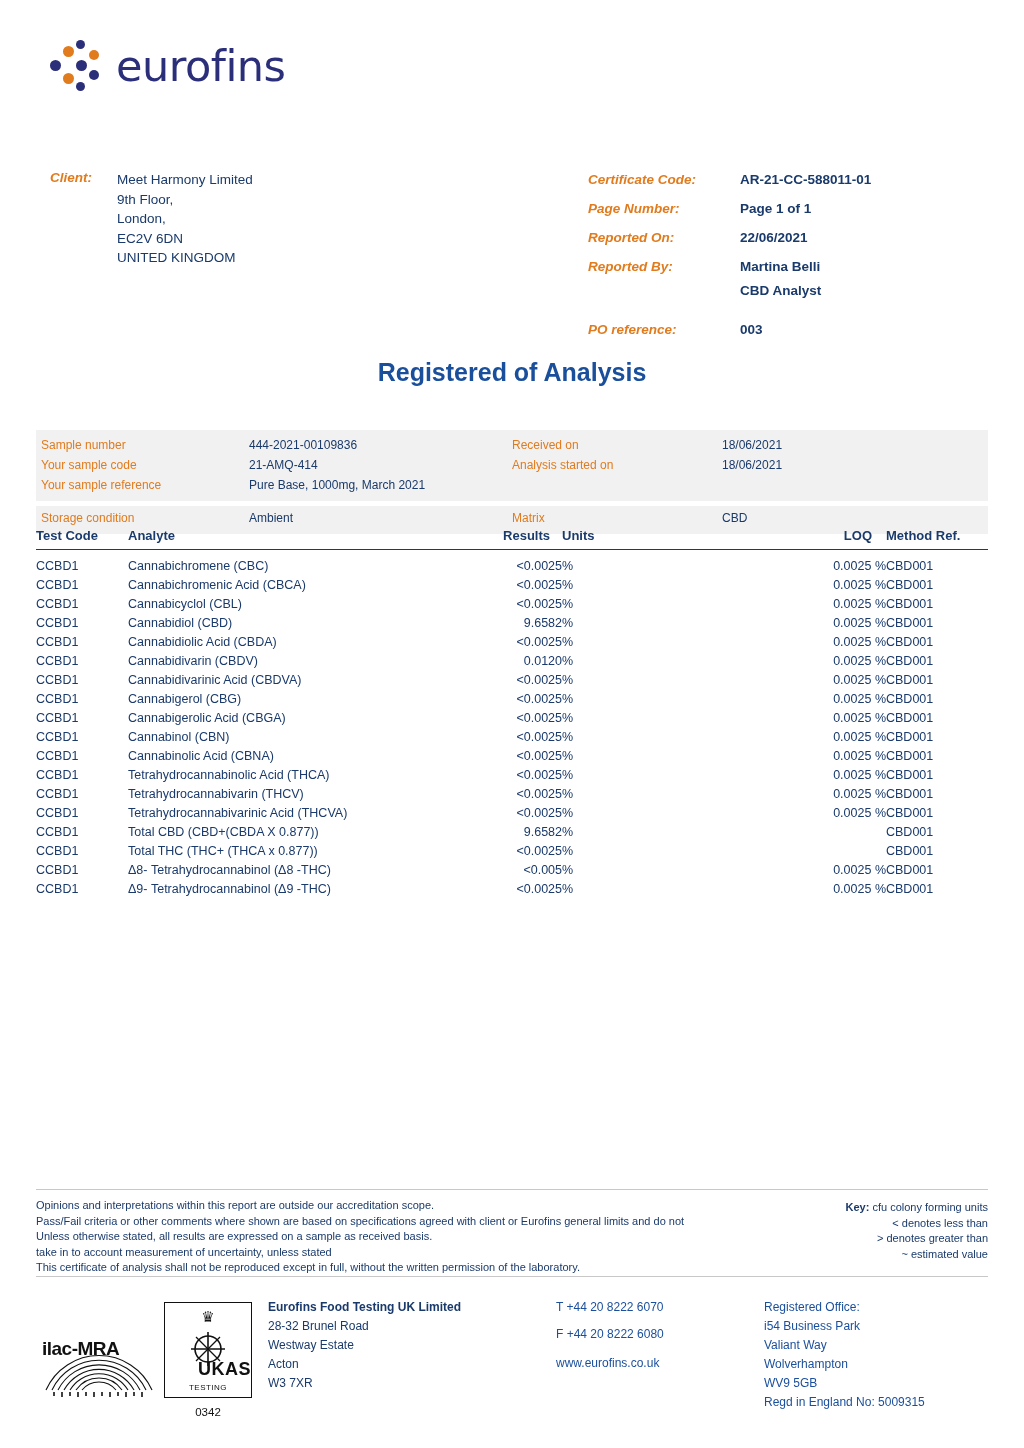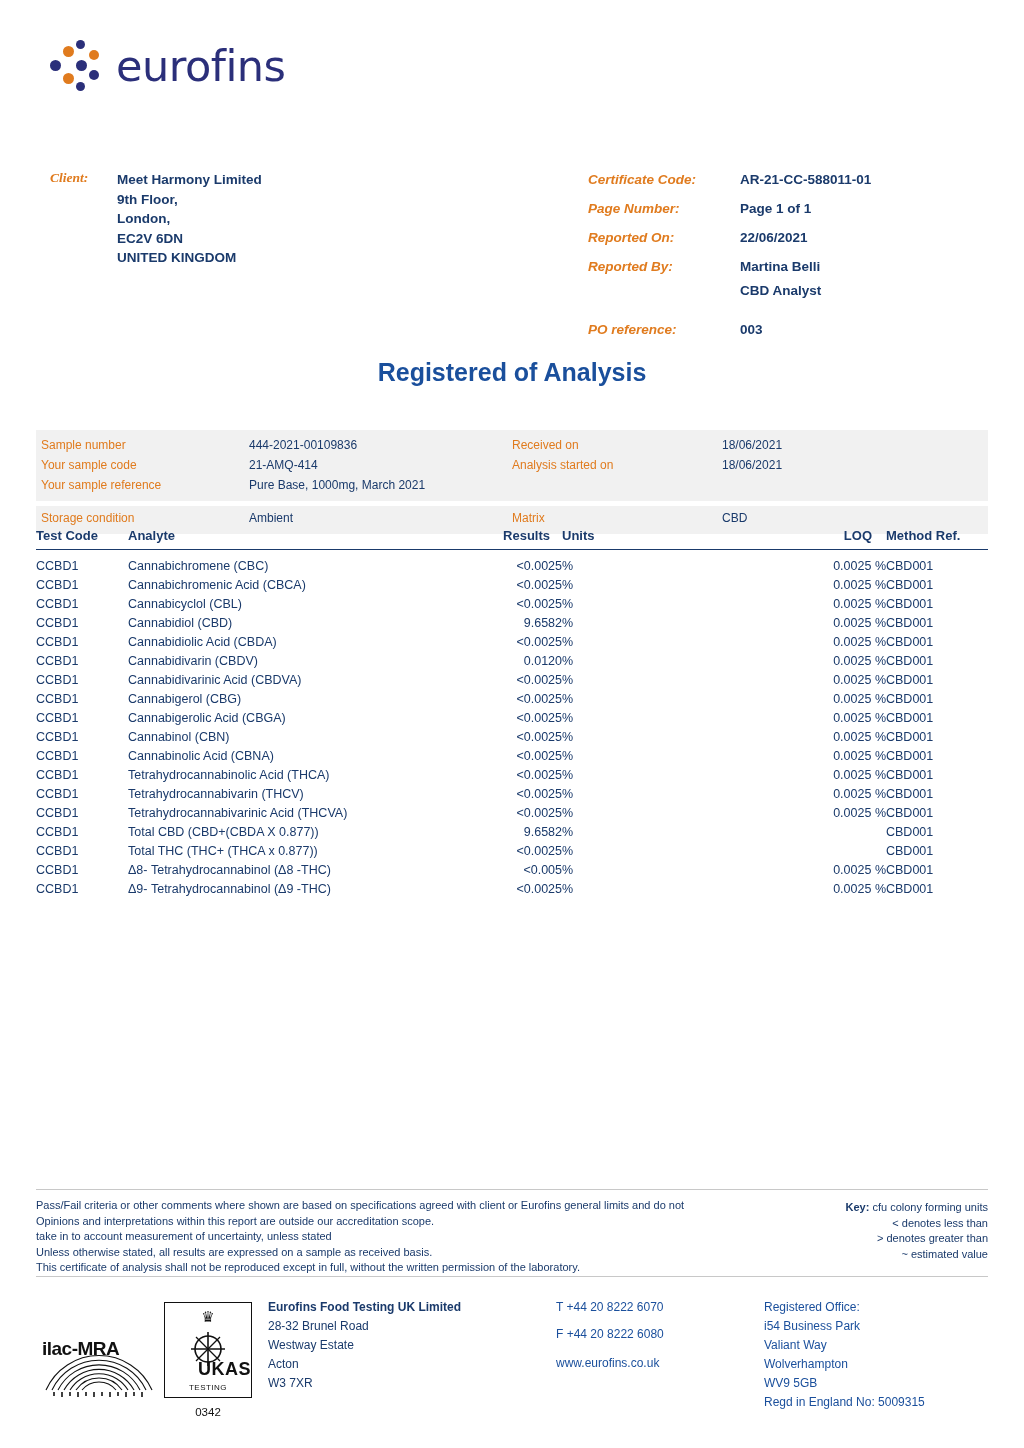--- a/index.html
+++ b/index.html
@@ -57,27 +57,26 @@
     font-size: 13.5px;
   }
   .client-label {
     position: absolute;
     left: 0;
     top: 0;
     color: #e07b1e;
     font-style: italic;
     font-weight: bold;
     font-size: 13.5px;
-    font-family: Liberation Serif, serif;
   }
   .client-lines {
     position: absolute;
     left: 67px;
     top: 0;
-    font-weight: bold;
+    font-weight: normal;
     line-height: 19.5px;
     color: #1a3a6b;
     white-space: nowrap;
   }
 
   .cert-block {
     position: absolute;
     left: 588px;
     top: 172px;
     font-size: 13.5px;
@@ -594,24 +593,24 @@
           <td class="c-result">&lt;0.0025</td>
           <td class="c-units">%</td>
           <td class="c-loq">0.0025 %</td>
           <td class="c-method">CBD001</td>
         </tr>
       </tbody>
   </table>
 
   <div class="notes">
     <div class="divider"></div>
+    <div>Opinions and interpretations within this report are outside our accreditation scope.</div>
     <div>Pass/Fail criteria or other comments where shown are based on specifications agreed with client or Eurofins general limits and do not</div>
-    <div>Opinions and interpretations within this report are outside our accreditation scope.</div>
+    <div>Unless otherwise stated, all results are expressed on a sample as received basis.</div>
     <div>take in to account measurement of uncertainty, unless stated</div>
-    <div>Unless otherwise stated, all results are expressed on a sample as received basis.</div>
     <div>This certificate of analysis shall not be reproduced except in full, without the written permission of the laboratory.</div>
   </div>
 
   <div class="key-block">
     <div class="khead">
       <b>Key:</b>
       <span>cfu colony forming units</span>
     </div>
     <div class="kline">&lt; denotes less than</div>
     <div class="kline">&gt; denotes greater than</div>

